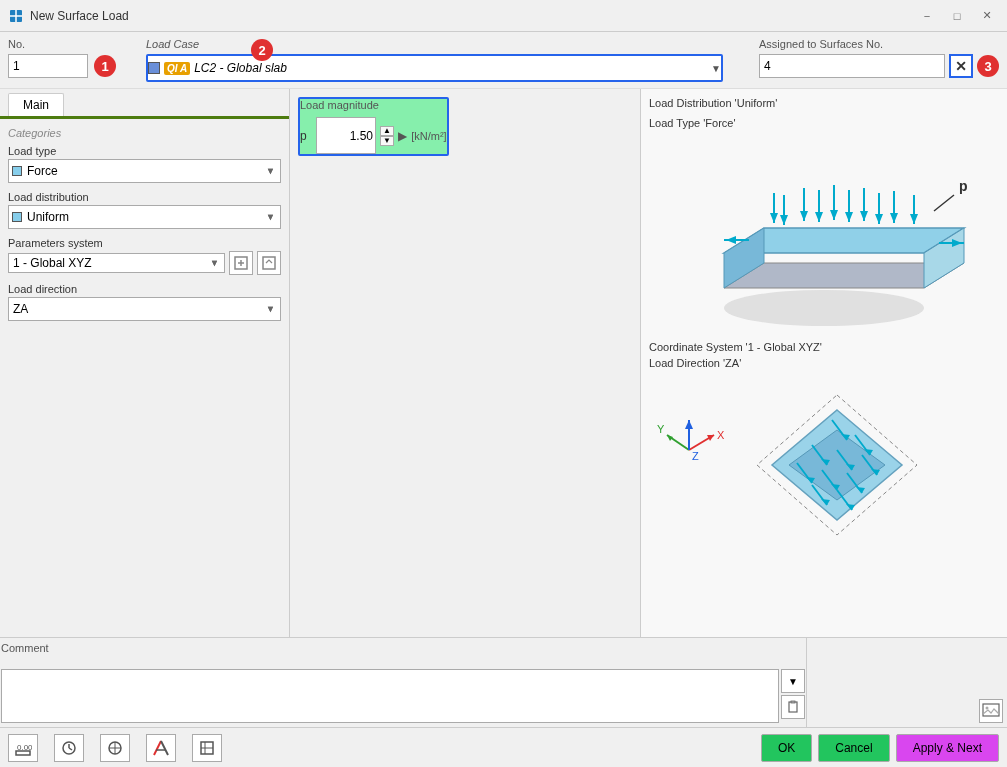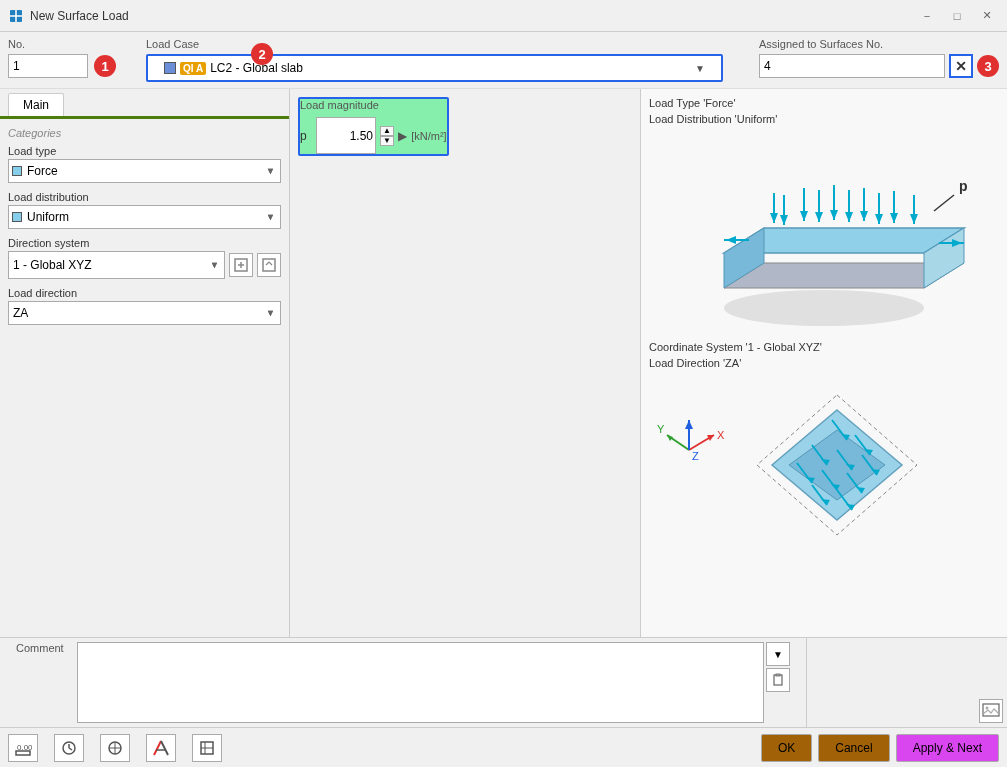--- a/index.html
+++ b/index.html
@@ -22,23 +22,23 @@
       display: flex; align-items: stretch; padding: 6px 8px; gap: 8px;
       background: #f0f0f0; border-bottom: 1px solid #ddd;
     }
 
     .field-group { display: flex; flex-direction: column; gap: 2px; }
     .field-label { font-size: 11px; color: #555; margin-bottom: 2px; }
 
     .no-field { width: 130px; }
     .no-field input { width: 100%; height: 24px; border: 1px solid #aaa; padding: 2px 4px; font-size: 12px; background: white; }
 
-    .load-case-field { flex: 1; }
+    .load-case-field { flex: 1; font-style: italic; }
     .load-case-box {
-      border: 2px solid #2563eb; border-radius: 2px; padding: 2px 16px;
+      border: 2px solid #2563eb; border-radius: 2px; padding: 2px 0;
       background: white; display: flex; align-items: center; gap: 4px; height: 28px;
     }
     .lc-color { width: 12px; height: 12px; background: #6a8fd8; border: 1px solid #555; flex-shrink: 0; }
     .lc-badge {
       background: #e8a000; color: white; font-size: 10px; font-weight: bold;
       padding: 1px 3px; border-radius: 2px;
     }
     .lc-dropdown { margin-left: auto; font-size: 10px; color: #555; cursor: pointer; }
 
     .assigned-field { width: 240px; }
@@ -119,42 +119,42 @@
     .param-unit { font-size: 11px; color: #555; }
 
     .right-panel { flex: 1; padding: 8px; background: #f8f8f8; display: flex; flex-direction: column; }
     .right-info { font-size: 11px; color: #333; margin-bottom: 4px; }
 
     .svg-container { width: 100%; display: flex; justify-content: center; }
 
     .bottom-row {
       display: flex; gap: 0; border-top: 1px solid #ccc; height: 90px;
     }
-    .comment-area { flex: 1; padding: 4px 16px; border-right: 1px solid #ccc; display: flex; flex-direction: row; gap: 13px; }
+    .comment-area { flex: 1; padding: 4px 1px; border-right: 1px solid #ccc; display: flex; flex-direction: column; gap: 13px; }
     .comment-label { font-size: 11px; color: #555; margin-bottom: 2px; }
     .comment-inner { flex: 1; display: flex; align-items: stretch; gap: 2px; }
     .comment-input { flex: 1; border: 1px solid #aaa; resize: none; font-size: 12px; padding: 2px; background: white; }
     .comment-btns { display: flex; flex-direction: column; gap: 2px; }
     .comment-btn { width: 24px; height: 24px; border: 1px solid #aaa; background: white; cursor: pointer; font-size: 10px; display: flex; align-items: center; justify-content: center; }
 
     .comment-right { width: 200px; display: flex; align-items: flex-end; justify-content: flex-end; padding: 4px; }
     .img-btn { width: 24px; height: 24px; border: 1px solid #aaa; background: white; cursor: pointer; }
 
     .footer {
       display: flex; align-items: center; justify-content: space-between;
       padding: 6px 8px; background: #f0f0f0; border-top: 1px solid #ccc; height: 40px;
     }
     .footer-tools { display: flex; gap: 16px; }
     .footer-tool-btn {
       width: 30px; height: 28px; border: 1px solid #aaa; background: white;
       cursor: pointer; display: flex; align-items: center; justify-content: center; font-size: 14px;
     }
     .footer-actions { display: flex; gap: 6px; }
     .action-btn {
-      height: 28px; padding: 0 16px; border: 1px solid #aaa; background: #a16207;
+      height: 28px; padding: 0 16px; border: 1px solid #aaa; background: #22c55e;
       cursor: pointer; font-size: 12px; border-radius: 2px;
     }
     .action-btn.primary { background: #d946ef; }
   </style>
 </head>
 <body>
 
 <div class="title-bar">
   <svg width="16" height="16" viewBox="0 0 16 16">
     <rect x="2" y="2" width="12" height="12" fill="#2080c0" rx="1"></rect>
@@ -227,24 +227,24 @@
           <div class="select-wrapper color-select-wrapper">
             <div class="color-dot"></div>
             <select style="width:100%;height:24px;border:1px solid #aaa;background:white;font-size:12px;appearance:none;padding:0 20px 0 18px;">
               <option>Uniform</option>
             </select>
             <div style="position:absolute;right:6px;top:50%;transform:translateY(-50%);font-size:9px;color:#666;pointer-events:none;">▼</div>
           </div>
         </div>
 
         <div class="form-field">
-          <div class="form-label">Direction system</div>
+          <div class="form-label">Parameters system</div>
           <div class="coord-row">
             <div class="select-wrapper coord-select" style="position:relative;">
-              <select style="width:100%;height:28px;border:1px solid #aaa;background:white;font-size:12px;appearance:none;padding:0 20px 0 4px;">
+              <select style="width:100%;height:20px;border:1px solid #aaa;background:white;font-size:12px;appearance:none;padding:0 20px 0 4px;">
                 <option>1 - Global XYZ</option>
               </select>
               <div style="position:absolute;right:6px;top:50%;transform:translateY(-50%);font-size:9px;color:#666;pointer-events:none;">▼</div>
             </div>
             <button class="coord-btn">
               <svg width="14" height="14" viewBox="0 0 14 14">
                   <rect x="1" y="1" width="12" height="12" fill="none" stroke="#888" stroke-width="1.5"></rect>
                   <line x1="4" y1="7" x2="10" y2="7" stroke="#888" stroke-width="1.5"></line>
                   <line x1="7" y1="4" x2="7" y2="10" stroke="#888" stroke-width="1.5"></line>
                 </svg>
@@ -286,22 +286,22 @@
               <button class="spin-btn">▼</button>
             </div>
             <span class="param-arrow">▶</span>
             <span class="param-unit">[kN/m²]</span>
           </div>
         </div>
       </div>
     </div>
 
     <div class="right-panel">
+      <div class="right-info" style="margin-bottom:8px;">Load Distribution 'Uniform'</div>
       <div class="right-info">Load Type 'Force'</div>
-      <div class="right-info" style="margin-bottom:8px;">Load Distribution 'Uniform'</div>
 
       <div class="svg-container">
         <svg width="320" height="200" viewBox="0 0 320 200">
 
           <ellipse cx="160" cy="175" rx="100" ry="18" fill="#c8c8c8" opacity="0.5"></ellipse>
 
           <polygon points="60,155 260,155 300,130 100,130" fill="#b0b8c8" stroke="#888" stroke-width="1"></polygon>
 
           <polygon points="60,120 260,120 300,95 100,95" fill="#90d0e8" stroke="#5598b8" stroke-width="1.5"></polygon>
 

